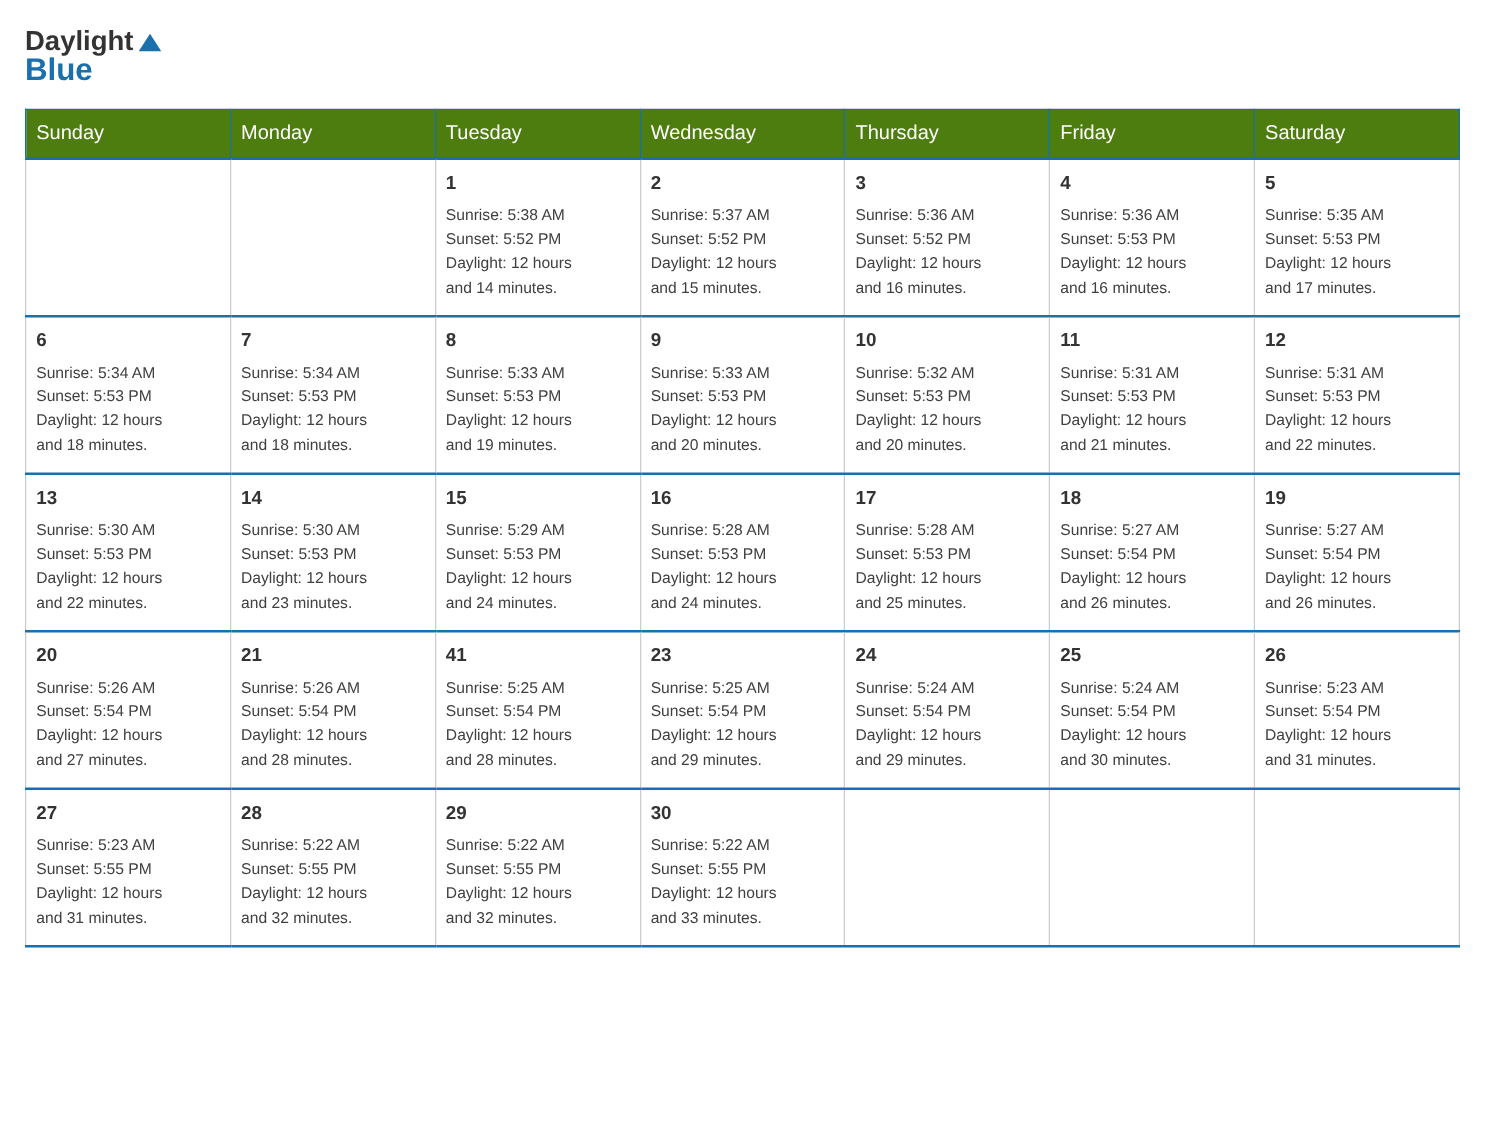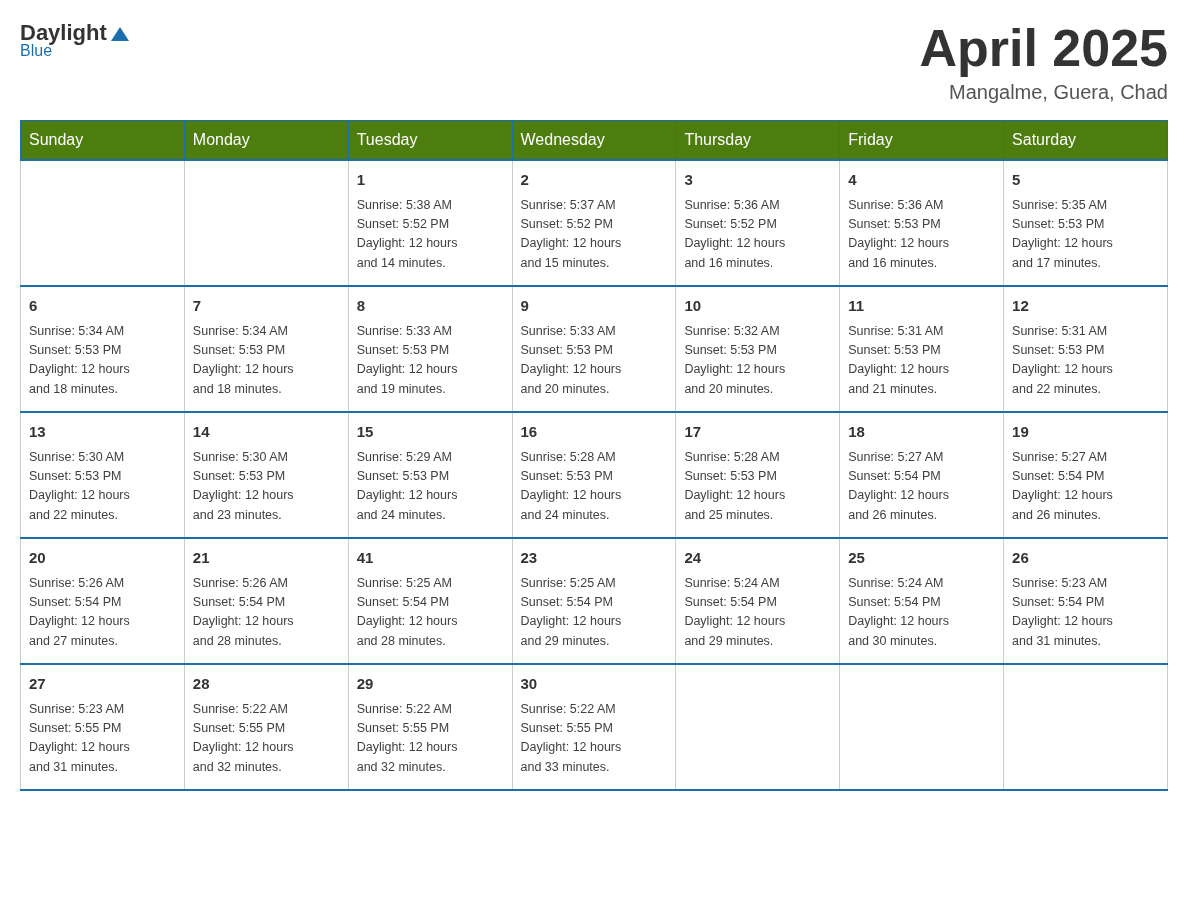--- a/index.html
+++ b/index.html
@@ -21,22 +21,22 @@
       display: flex;
       align-items: center;
       gap: 4px;
     }
     .logo-text-general {
       font-size: 22px;
       font-weight: bold;
       color: #333;
     }
     .logo-text-blue {
-      font-size: 16px;
-      font-weight: normal;
+      font-size: 25px;
+      font-weight: bold;
       color: #1a6fad;
       text-align: center;
     }
     .title-block {
       text-align: right;
     }
     .month-title {
       font-size: 52px;
       font-weight: bold;
       color: #333;
@@ -97,24 +97,20 @@
     <div style="display:flex; flex-direction:column; align-items:flex-start;">
       <div style="display:flex; align-items:center;">
         <span class="logo-text-general">Daylight</span>
         <svg width="22" height="22" viewBox="0 0 22 22" style="margin-left:2px; margin-top:2px;">
           <polygon points="11,4 20,18 2,18" fill="#1a6fad"></polygon>
         </svg>
       </div>
       <span class="logo-text-blue" style="margin-top:-4px; margin-left:0;">Blue</span>
     </div>
   </div>
-  <div class="title-block">
-    <div class="month-title">April 2025</div>
-    <div class="location">Mangalme, Guera, Chad</div>
-  </div>
 </div>
 
 <table class="calendar-table">
   <thead>
     <tr id="header-row">
         <th>Sunday</th>
         <th>Monday</th>
         <th>Tuesday</th>
         <th>Wednesday</th>
         <th>Thursday</th>

